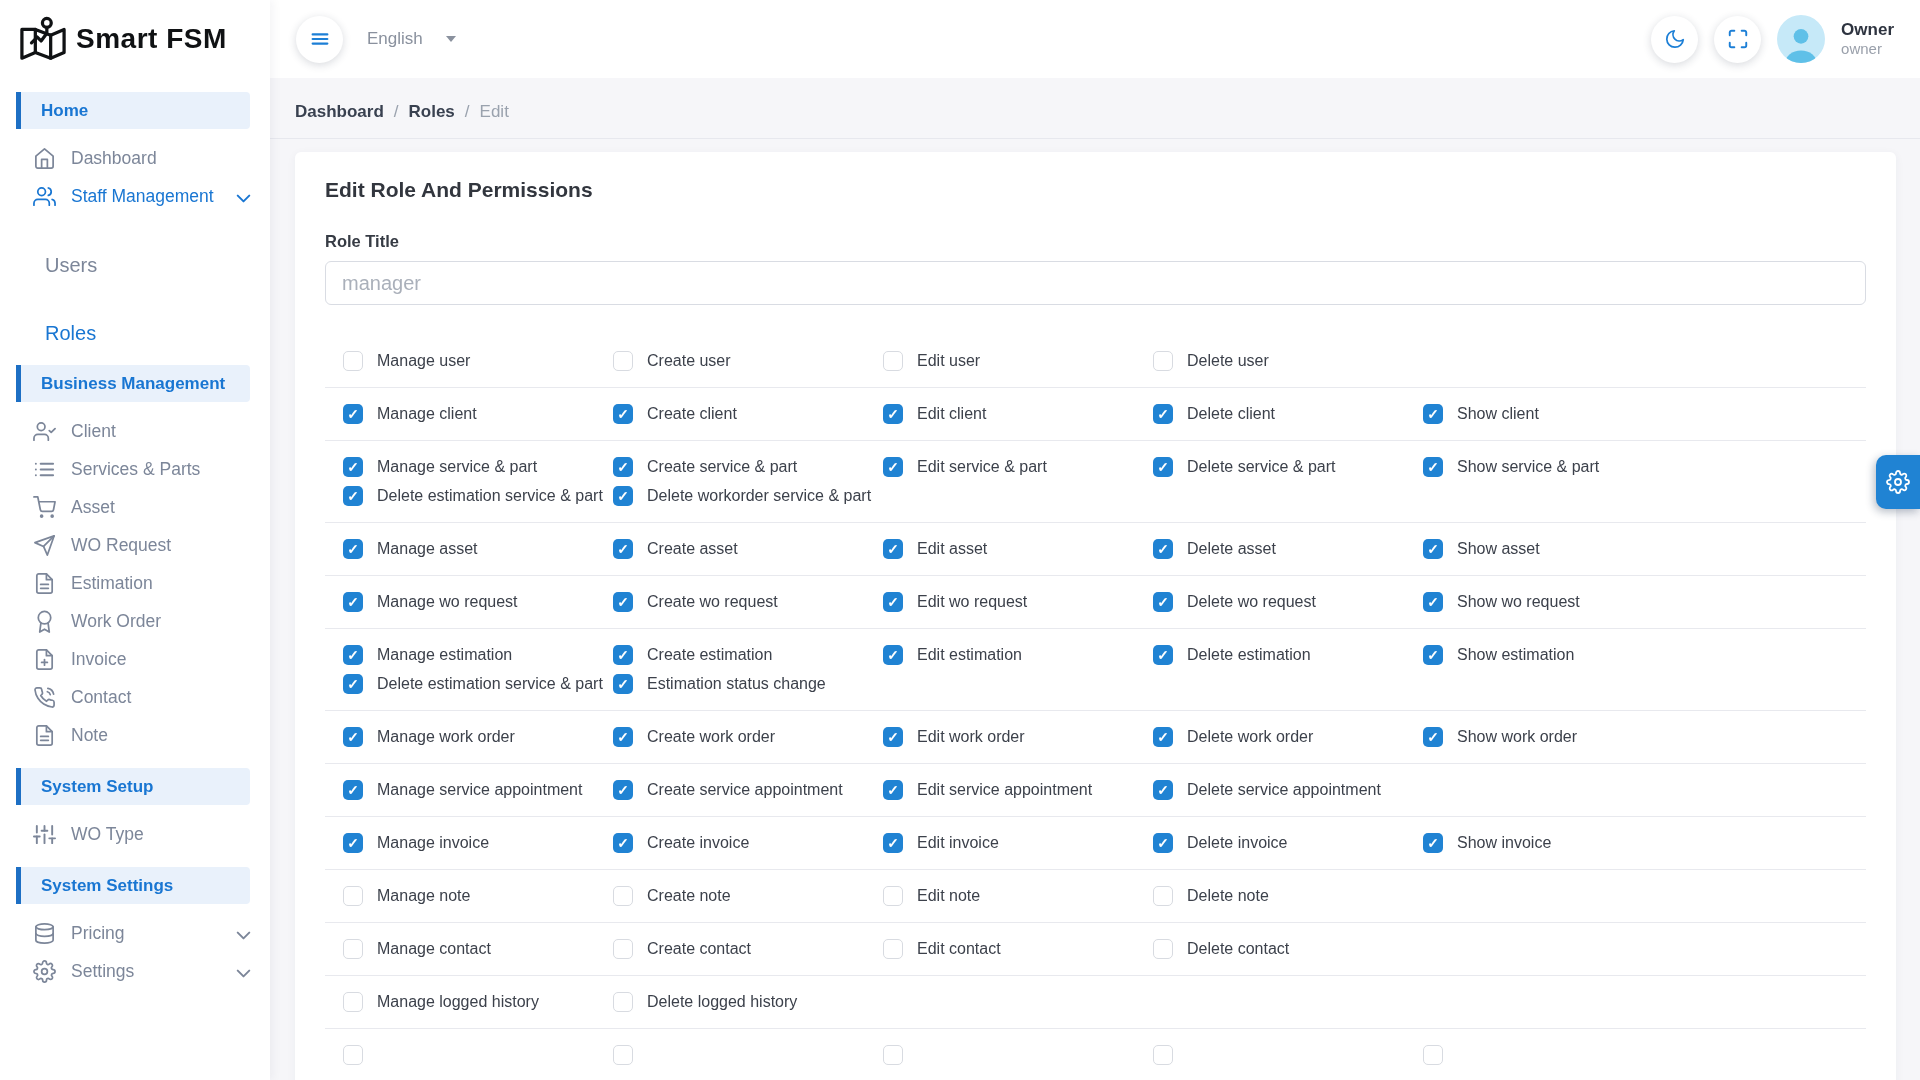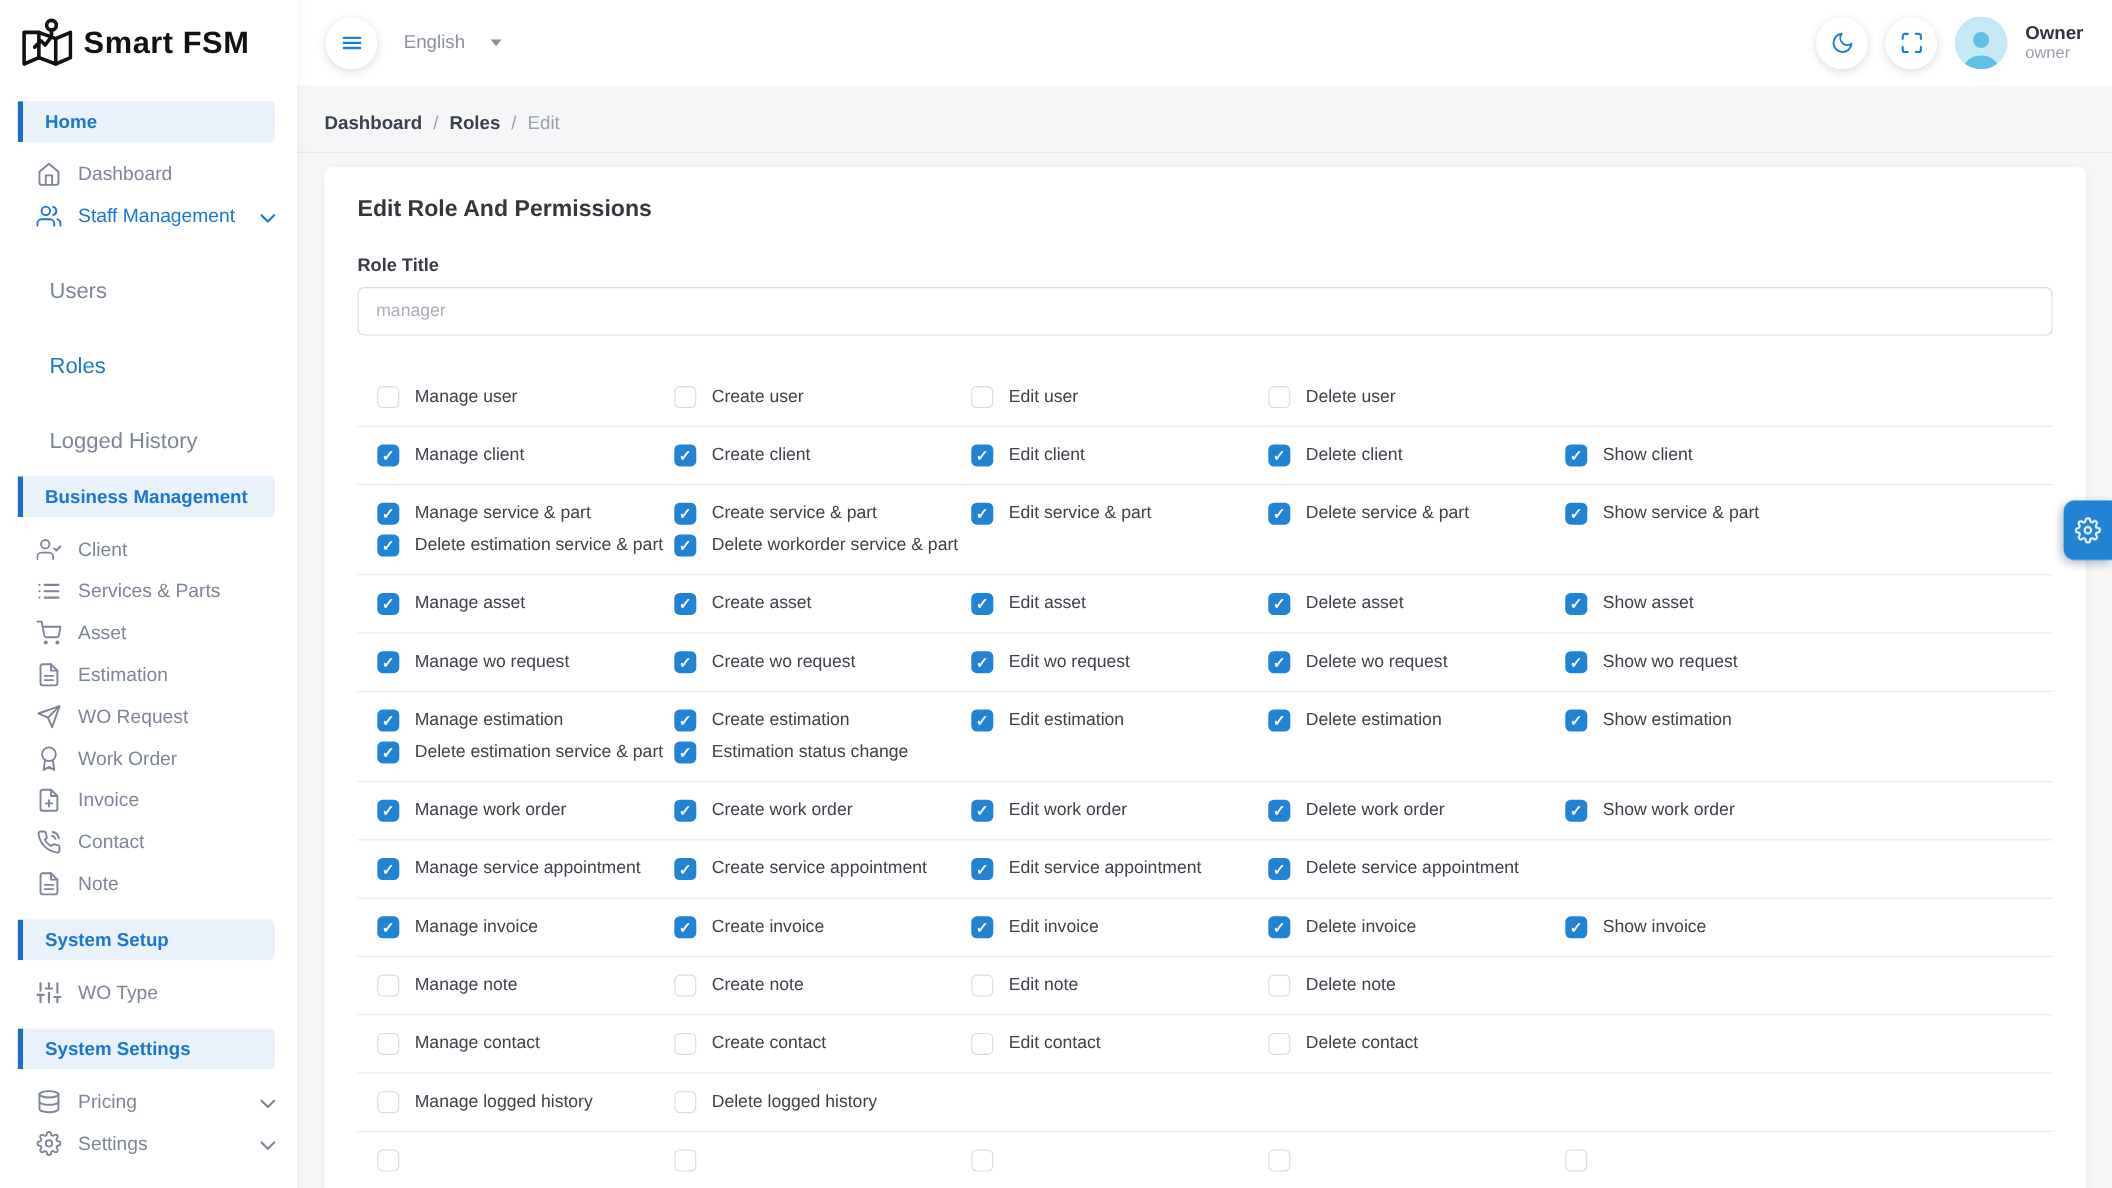--- a/index.html
+++ b/index.html
@@ -50,21 +50,21 @@
     display:flex; gap:10px; align-items:center; font-size:17px; }
   .bc-link { font-weight:700; color:#394150; cursor:pointer; }
   .bc-sep { color:#9aa2ae; }
   .bc-current { color:#9aa2ae; font-weight:400; }
 
   .card { margin:13px 24px 0 25px; background:#fff; border-radius:6px;
     box-shadow:0 2px 10px rgba(40,50,70,.05); padding:26px 30px 0 30px; height:1200px; }
   .card-title { font-size:21px; font-weight:700; color:#32363e; }
   .field-label { margin-top:30px; font-size:16.5px; font-weight:700; color:#363b44; }
   .role-input { margin-top:10px; width:100%; height:44px; border:1px solid #d9dce3;
-    border-radius:6px; padding:0 16px; font-size:16px; color:#3d424c; outline:none; }
+    border-radius:6px; padding:0 16px; font-size:20px; color:#3d424c; outline:none; }
   .role-input::placeholder { color:#aab0ba; }
 
   .perm-grid { margin-top:30px; }
   .perm-row { border-bottom:1px solid #e8e9ee; padding:16px 0; }
   .perm-row.last { border-bottom:none; }
   .perm-line { display:grid; grid-template-columns:repeat(5,270px); padding-left:18px;text-align:right; }
   .perm-line + .perm-line { margin-top:9px; }
   .perm-cell { display:flex; align-items:center; gap:14px; font-size:16px; color:#3c414b; }
   .cb { width:20px; height:20px; border-radius:5px; flex:0 0 auto; display:flex;
     align-items:center; justify-content:center; cursor:pointer; }
@@ -113,21 +113,20 @@
             <path d="M16 3.13a4 4 0 0 1 0 7.75"></path>
           </svg>
         </span>
         <span>Staff Management</span>
         <span class="chev"><svg viewBox="0 0 24 24" fill="none" stroke="currentColor" stroke-width="2" stroke-linecap="round" stroke-linejoin="round">
             <polyline points="6 9 12 15 18 9"></polyline>
           </svg></span>
       </div>
       <div class="sub-item">Users</div>
       <div class="sub-item active">Roles</div>
-      <div class="sub-item">Logged History</div>
       <div class="section-header">Business Management</div>
       <div class="side-item">
         <span style="display: flex;">
           <svg viewBox="0 0 24 24" fill="none" stroke="currentColor" stroke-width="1.8" stroke-linecap="round" stroke-linejoin="round">
             <path d="M16 21v-2a4 4 0 0 0-4-4H5a4 4 0 0 0-4 4v2"></path>
             <circle cx="8.5" cy="7" r="4"></circle>
             <polyline points="17 11 19 13 23 9"></polyline>
           </svg>
         </span>
         <span>Client</span>
@@ -151,36 +150,36 @@
             <circle cx="9" cy="21" r="1"></circle>
             <circle cx="20" cy="21" r="1"></circle>
             <path d="M1 1h4l2.68 13.39a2 2 0 0 0 2 1.61h9.72a2 2 0 0 0 2-1.61L23 6H6"></path>
           </svg>
         </span>
         <span>Asset</span>
       </div>
       <div class="side-item">
         <span style="display: flex;">
           <svg viewBox="0 0 24 24" fill="none" stroke="currentColor" stroke-width="1.8" stroke-linecap="round" stroke-linejoin="round">
+            <line x1="22" y1="2" x2="11" y2="13"></line>
+            <polygon points="22 2 15 22 11 13 2 9 22 2"></polygon>
+          </svg>
+        </span>
+        <span>WO Request</span>
+      </div>
+      <div class="side-item">
+        <span style="display: flex;">
+          <svg viewBox="0 0 24 24" fill="none" stroke="currentColor" stroke-width="1.8" stroke-linecap="round" stroke-linejoin="round">
             <path d="M14 2H6a2 2 0 0 0-2 2v16a2 2 0 0 0 2 2h12a2 2 0 0 0 2-2V8z"></path>
             <polyline points="14 2 14 8 20 8"></polyline>
             <line x1="16" y1="13" x2="8" y2="13"></line>
             <line x1="16" y1="17" x2="8" y2="17"></line>
           </svg>
         </span>
         <span>Estimation</span>
-      </div>
-      <div class="side-item">
-        <span style="display: flex;">
-          <svg viewBox="0 0 24 24" fill="none" stroke="currentColor" stroke-width="1.8" stroke-linecap="round" stroke-linejoin="round">
-            <line x1="22" y1="2" x2="11" y2="13"></line>
-            <polygon points="22 2 15 22 11 13 2 9 22 2"></polygon>
-          </svg>
-        </span>
-        <span>WO Request</span>
       </div>
       <div class="side-item">
         <span style="display: flex;">
           <svg viewBox="0 0 24 24" fill="none" stroke="currentColor" stroke-width="1.8" stroke-linecap="round" stroke-linejoin="round">
             <circle cx="12" cy="8" r="6.5"></circle>
             <polyline points="8.21 13.89 7 23 12 20 17 23 15.79 13.88"></polyline>
           </svg>
         </span>
         <span>Work Order</span>
       </div>

